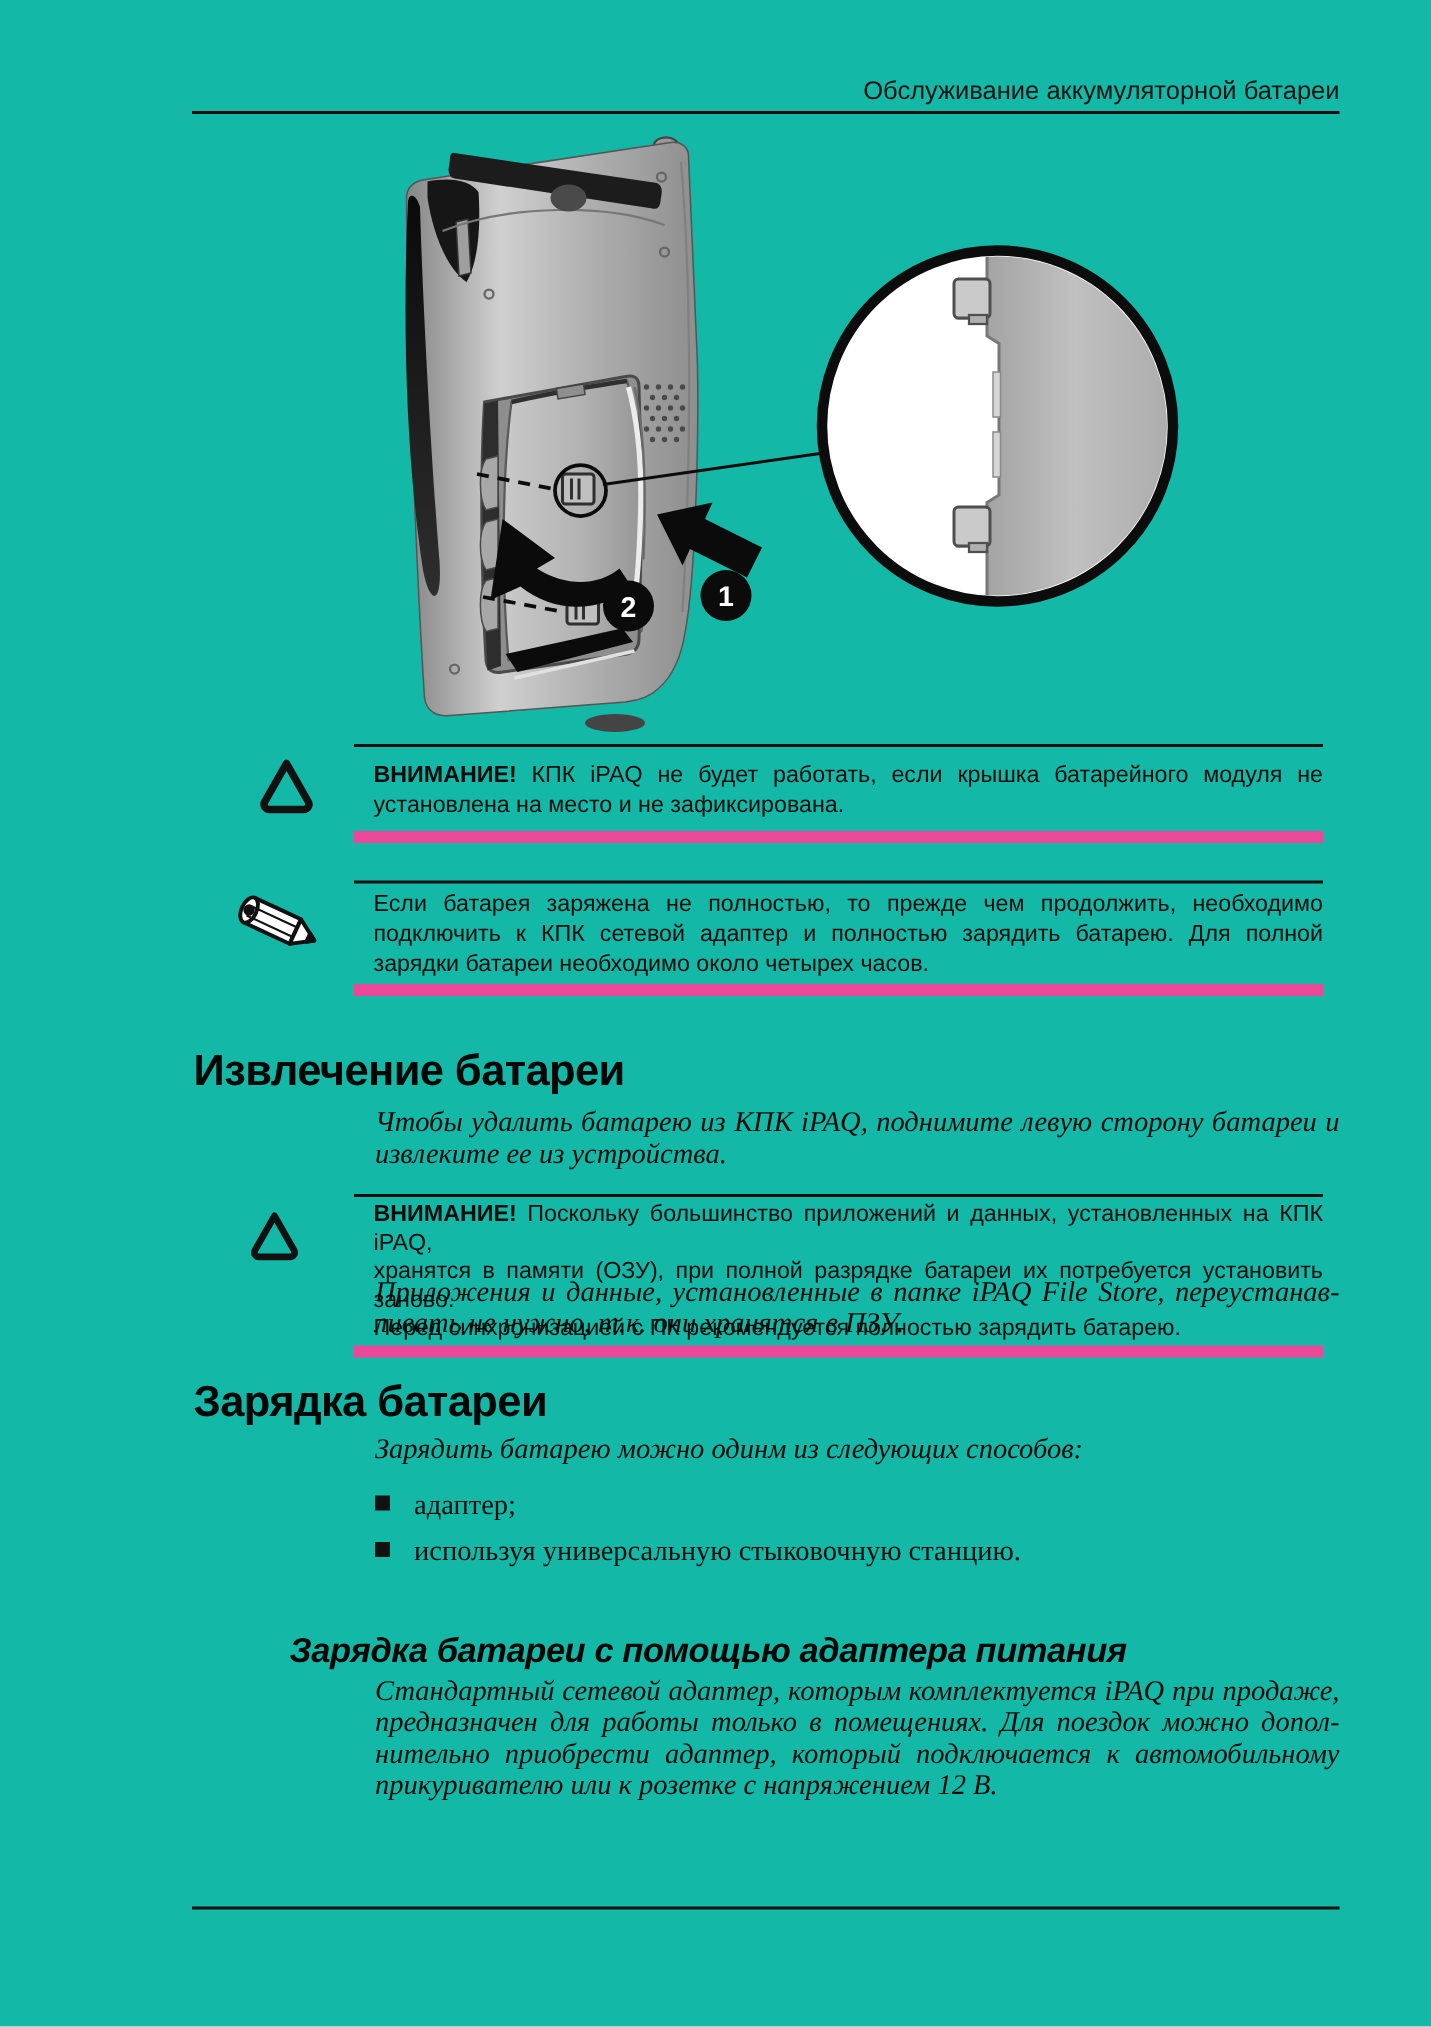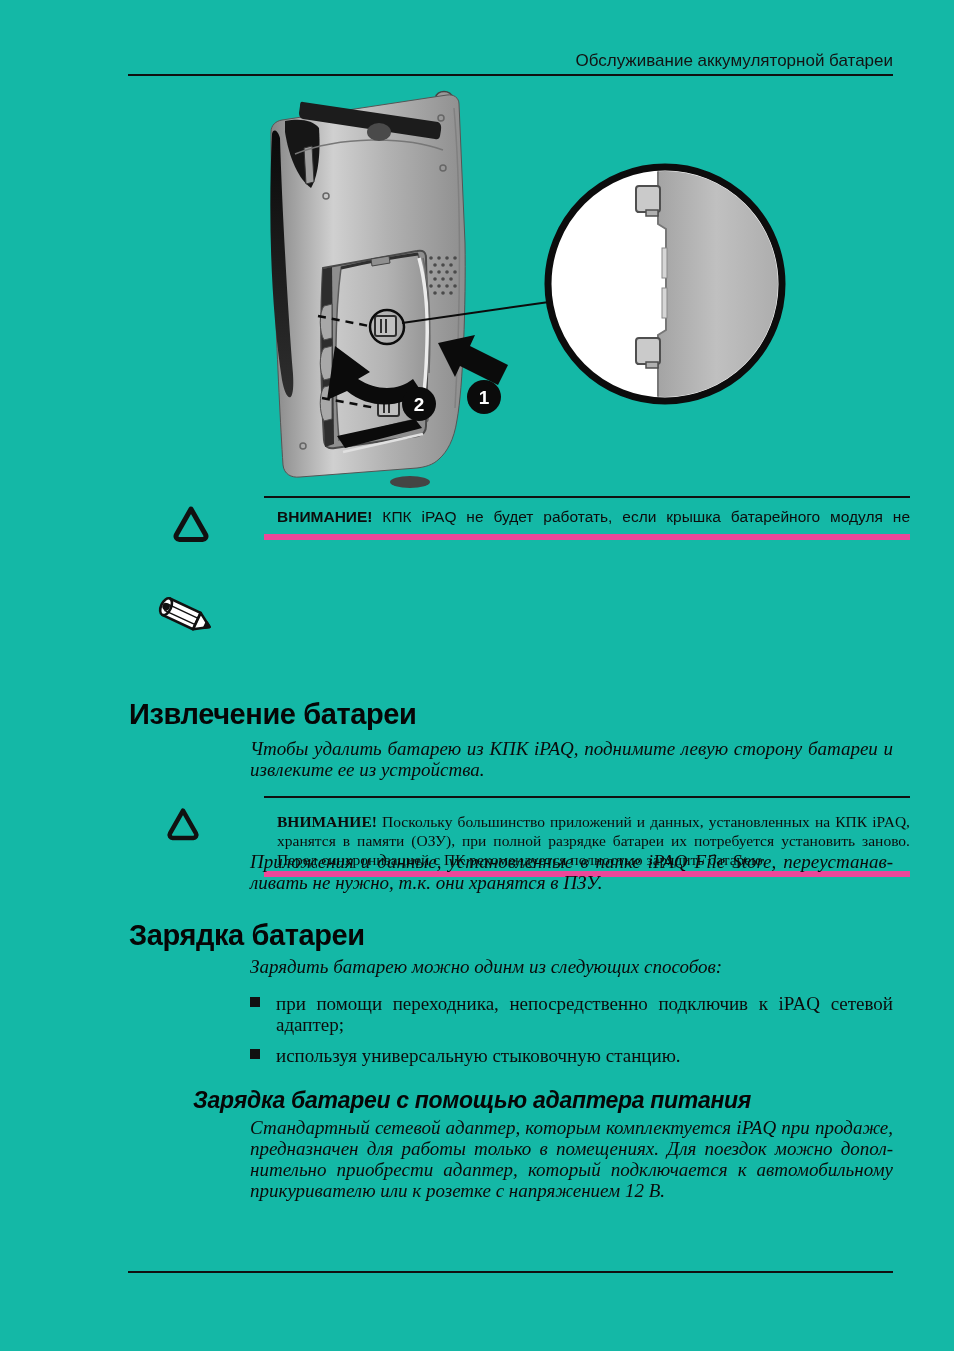--- a/index.html
+++ b/index.html
@@ -4,21 +4,21 @@
 <style>
   html,body{margin:0;padding:0;background:#fff;}
   .page{position:relative;width:954px;height:1351px;background:#14b8a6;overflow:hidden;
         font-family:"Liberation Sans",sans-serif;color:#0c0c0c;}
   .abs{position:absolute;}
   .sans{font-family:"Liberation Sans",sans-serif;}
   .serif{font-family:"Liberation Serif",serif;}
   .rule{position:absolute;height:2px;background:#101010;}
   .hdr-text{left:128px;width:765px;top:51px;font-size:17px;text-align:right;color:#131313;}
   .ftr-text{left:128px;width:765px;top:1276px;font-size:18px;text-align:right;color:#131313;}
-  .callout-box{position:absolute;left:264px;width:633px;border-top:2px solid #101010;border-bottom:6px solid #ec4899;padding-left:13px;}
+  .callout-box{position:absolute;left:236px;width:633px;border-top:2px solid #101010;border-bottom:8px solid #ec4899;padding-left:13px;}
   .warn-text{font-size:15.5px;line-height:20px;color:#0c0c0c;}
   .warn2 .warn-text{line-height:19px;}
   .b{font-weight:bold;}
   .jl{text-align:justify;text-align-last:justify;}
   .ll{text-align:left;}
   .h1{left:129px;font-size:29px;font-weight:bold;letter-spacing:-0.4px;color:#060606;}
   .h2{left:193px;font-size:23px;font-weight:bold;font-style:italic;letter-spacing:-0.3px;color:#060606;}
   .body-par{left:250px;width:643px;font-size:19px;line-height:21px;color:#0a0a0a;font-style:italic;}
   .bullets{left:249px;width:644px;}
   .bullet-item{position:relative;margin:0 0 10px 0;}
@@ -161,64 +161,69 @@
       <circle cx="164" cy="316" r="17" fill="#0b0b0b"></circle>
       <text x="164" y="323" text-anchor="middle" font-family="Liberation Sans, sans-serif" font-size="19" font-weight="bold" fill="#ffffff">2</text>
     </g>
   </svg>
 
   <svg class="abs" style="left:172px;top:504px;" width="38" height="40" viewBox="0 0 38 40">
     <path d="M19,5 L33.5,30.5 A3.4,3.4 0 0 1 30.3,35.6 L7.7,35.6 A3.4,3.4 0 0 1 4.5,30.5 Z" fill="none" stroke="#111" stroke-width="5" stroke-linejoin="round"></path>
   </svg>
   <div class="callout-box" style="top:496px;padding-top:9px;padding-bottom:7px;">
     <div class="warn-text jl"><span class="b">ВНИМАНИЕ!</span><span> КПК iPAQ не будет работать, если крышка батарейного модуля не</span></div>
+    <div class="warn-text ll">установлена на место и не зафиксирована.</div>
   </div>
 
   <svg class="abs" style="left:158px;top:592px;" width="58" height="50" viewBox="0 0 58 50">
     <g transform="rotate(25 28 24)" stroke="#111" stroke-width="2.6" fill="#fff" stroke-linejoin="round">
       <rect x="6" y="15" width="34" height="18"></rect>
       <ellipse cx="6" cy="24" rx="5" ry="9"></ellipse>
       <circle cx="6" cy="24" r="2.5" fill="#111"></circle>
       <path d="M40,15 L54,24 L40,33 Z"></path>
       <path d="M49.5,21 L54,24 L49.5,27 Z" fill="#111"></path>
       <path d="M40,15 L40,33" stroke-width="1.6"></path>
       <path d="M6,21 L40,21 M6,28 L40,28" fill="none" stroke-width="1.4"></path>
     </g>
   </svg>
+  <div class="callout-box" style="top:587px;padding-top:4px;padding-bottom:3px;">
+    <div class="warn-text jl">Если батарея заряжена не полностью, то прежде чем продолжить, необходимо</div>
+    <div class="warn-text jl">подключить к КПК сетевой адаптер и полностью зарядить батарею. Для полной</div>
+    <div class="warn-text ll">зарядки батареи необходимо около четырех часов.</div>
+  </div>
 
   <div class="abs h1 sans" style="top:698px;">Извлечение батареи</div>
   <div class="abs body-par serif" style="top:738px;">
     <div class="jl">Чтобы удалить батарею из КПК iPAQ, поднимите левую сторону батареи и</div>
     <div class="ll">извлеките ее из устройства.</div>
   </div>
 
   <svg class="abs" style="left:166px;top:806px;" width="34" height="36" viewBox="0 0 38 40">
     <path d="M19,5 L33.5,30.5 A3.4,3.4 0 0 1 30.3,35.6 L7.7,35.6 A3.4,3.4 0 0 1 4.5,30.5 Z" fill="none" stroke="#111" stroke-width="5" stroke-linejoin="round"></path>
   </svg>
-  <div class="callout-box warn2" style="top:796px;padding-top:14px;padding-bottom:2px;font-family:Liberation Serif, serif;">
+  <div class="callout-box warn2" style="top:796px;padding-top:2px;padding-bottom:2px;">
     <div class="warn-text jl"><span class="b">ВНИМАНИЕ!</span><span> Поскольку большинство приложений и данных, установленных на КПК iPAQ,</span></div>
     <div class="warn-text jl">хранятся в памяти (ОЗУ), при полной разрядке батареи их потребуется установить заново.</div>
     <div class="warn-text ll">Перед синхронизацией с ПК рекомендуется полностью зарядить батарею.</div>
   </div>
 
   <div class="abs body-par serif" style="top:851px;">
     <div class="jl">Приложения и данные, установленные в папке iPAQ File Store, переустанав-</div>
     <div class="ll">ливать не нужно, т.к. они хранятся в ПЗУ.</div>
   </div>
 
   <div class="abs h1 sans" style="top:919px;">Зарядка батареи</div>
   <div class="abs body-par serif" style="top:956px;">
     <div class="ll">Зарядить батарею можно одинм из следующих способов:</div>
   </div>
 
   <div class="abs bullets serif" style="top:993px;">
     <div class="bullet-item">
       <span class="bullet-marker"></span>
       <div class="bullet-lines">
-        <div class="jl">при помощи переходника, непосредственно подключив к iPAQ сетевой</div>
         <div class="ll">адаптер;</div>
       </div>
     </div>
     <div class="bullet-item">
       <span class="bullet-marker"></span>
       <div class="bullet-lines">
         <div class="ll">используя универсальную стыковочную станцию.</div>
       </div>
     </div>
   </div>

